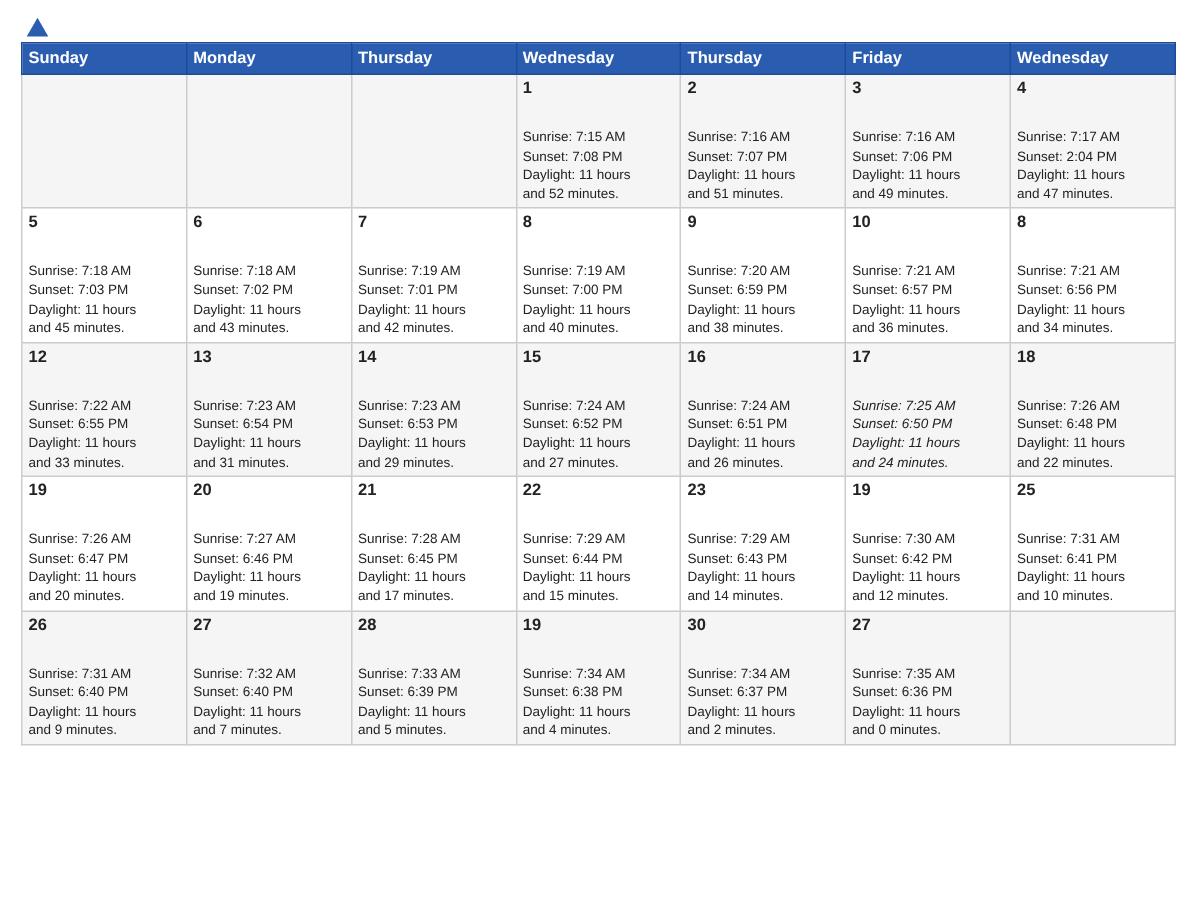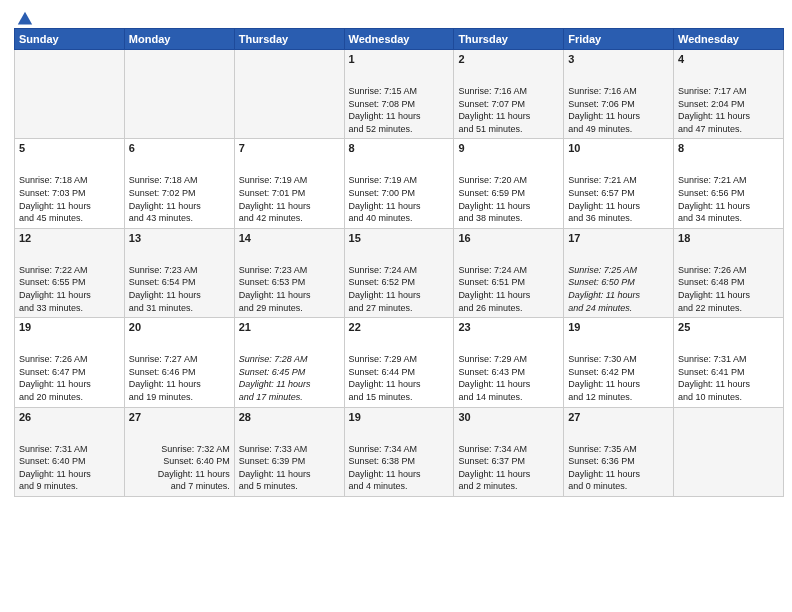--- a/index.html
+++ b/index.html
@@ -279,21 +279,21 @@
           </td>
           <td>
             <div class="day-number">20</div>
             <div class="day-info" style="white-space: pre-line;">Sunrise: 7:27 AM
 Sunset: 6:46 PM
 Daylight: 11 hours
 and 19 minutes.</div>
           </td>
           <td>
             <div class="day-number">21</div>
-            <div class="day-info" style="white-space: pre-line; font-style: italic;">Sunrise: 7:28 AM
+            <div class="day-info" style="white-space: pre-line;">Sunrise: 7:28 AM
 Sunset: 6:45 PM
 Daylight: 11 hours
 and 17 minutes.</div>
           </td>
           <td>
             <div class="day-number">22</div>
             <div class="day-info" style="white-space: pre-line;">Sunrise: 7:29 AM
 Sunset: 6:44 PM
 Daylight: 11 hours
 and 15 minutes.</div>
@@ -323,21 +323,21 @@
         <tr>
           <td>
             <div class="day-number">26</div>
             <div class="day-info" style="white-space: pre-line;">Sunrise: 7:31 AM
 Sunset: 6:40 PM
 Daylight: 11 hours
 and 9 minutes.</div>
           </td>
           <td>
             <div class="day-number">27</div>
-            <div class="day-info" style="white-space: pre-line; text-align: right;">Sunrise: 7:32 AM
+            <div class="day-info" style="white-space: pre-line;">Sunrise: 7:32 AM
 Sunset: 6:40 PM
 Daylight: 11 hours
 and 7 minutes.</div>
           </td>
           <td>
             <div class="day-number">28</div>
             <div class="day-info" style="white-space: pre-line;">Sunrise: 7:33 AM
 Sunset: 6:39 PM
 Daylight: 11 hours
 and 5 minutes.</div>

